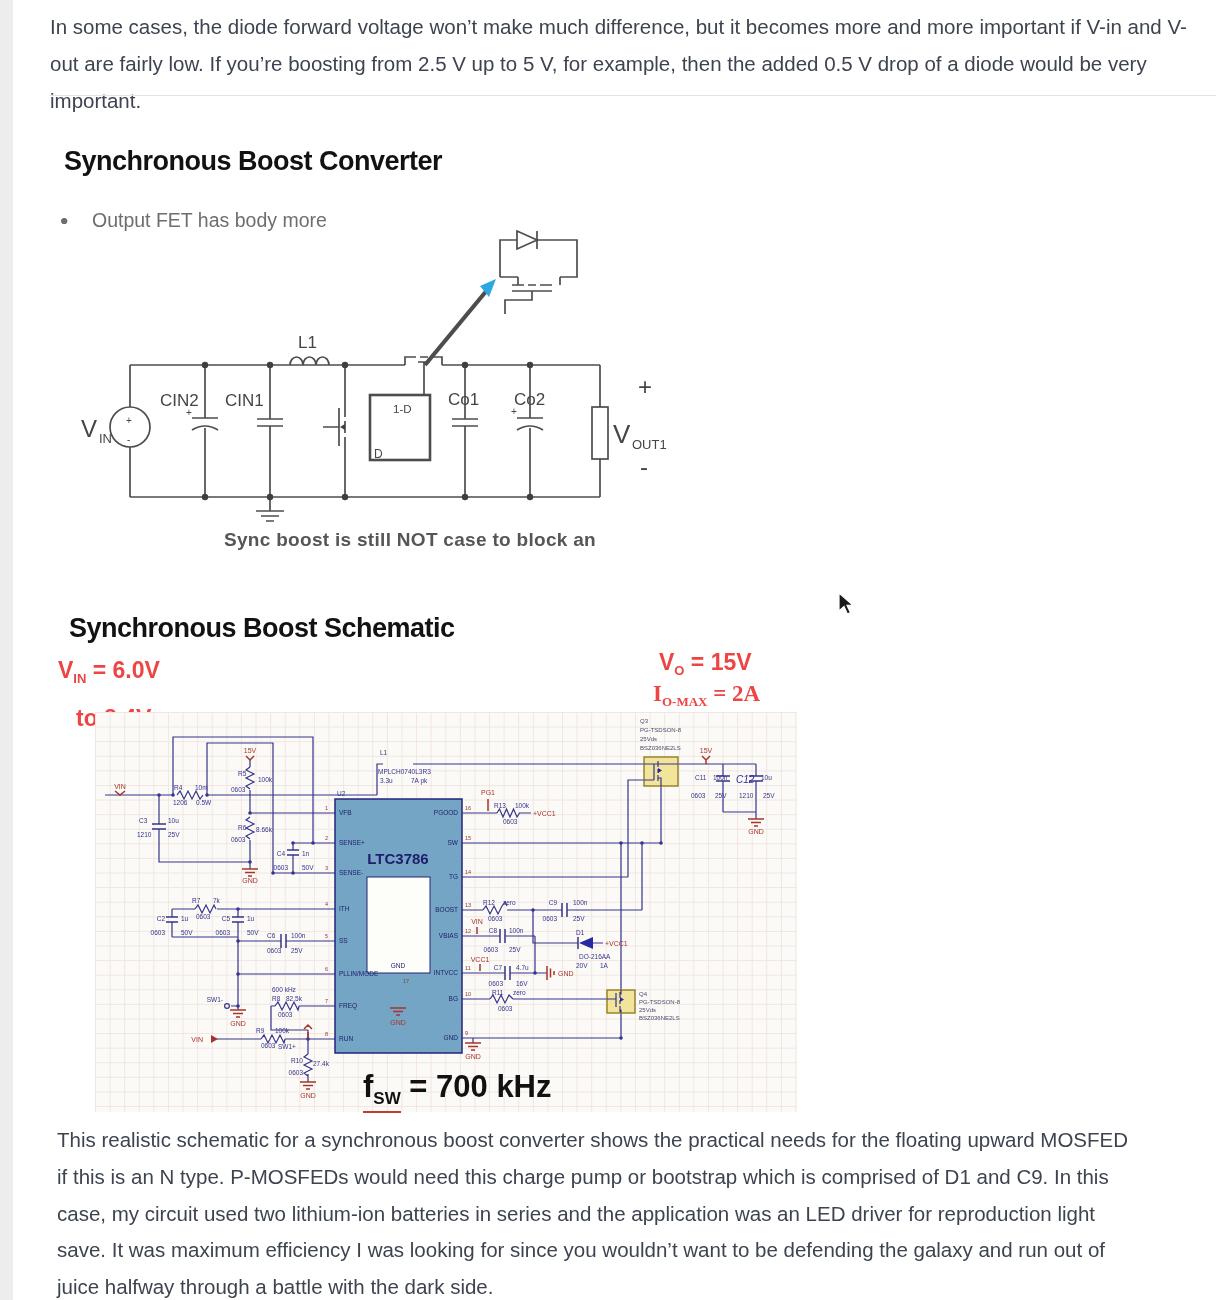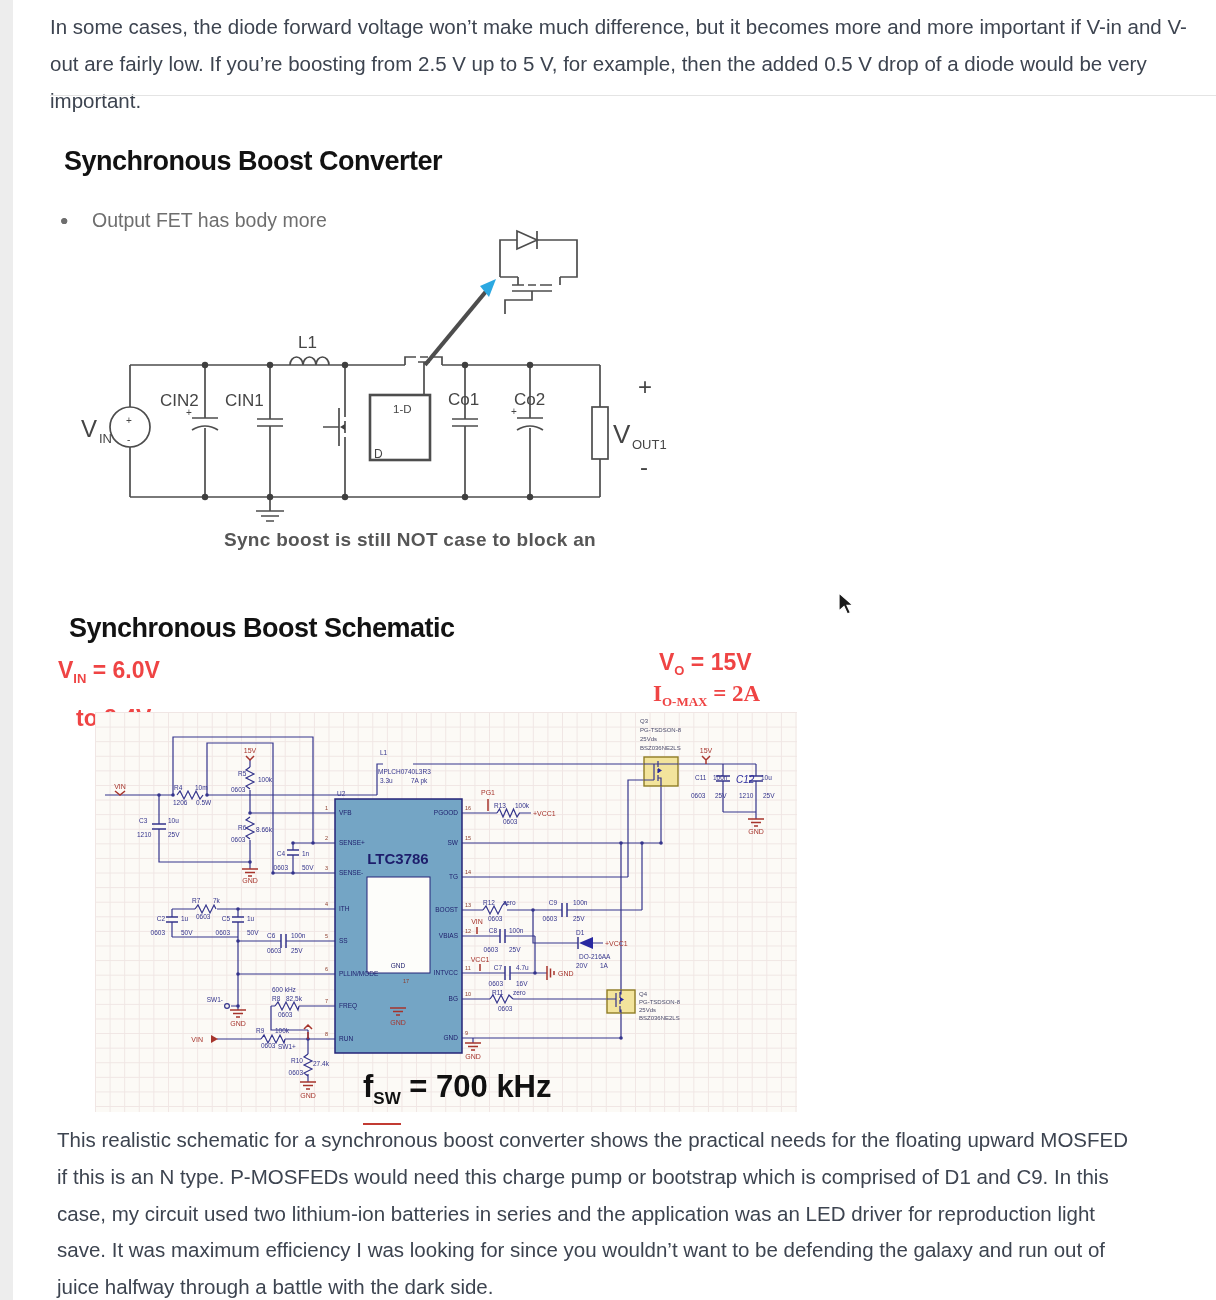--- a/index.html
+++ b/index.html
@@ -28,21 +28,21 @@
   .arrowhead{fill:#2BA8E1;stroke:none;}
   .caption{position:absolute;left:190px;top:529px;width:440px;text-align:center;
            color:#565656;font-size:19px;font-weight:700;letter-spacing:.3px;}
   .fig2{position:absolute;left:55px;top:645px;width:745px;height:470px;}
   .ann{position:absolute;color:#ef4444;font-weight:700;font-size:23px;white-space:nowrap;}
   .ann .sub{font-size:13px;vertical-align:-5px;font-weight:700;}
   .ann-vin1{left:3px;top:12px;} .ann-vin2{left:21px;top:60px;}
   .ann-vo{left:604px;top:4px;} .ann-io{left:598px;top:36px;font-family:Liberation Serif, serif;}
   .fsw{position:absolute;left:308px;top:424px;color:#111;font-weight:700;font-size:31px;white-space:nowrap;}
   .fsw .sub{font-size:17px;vertical-align:-7px;}
-  .fsw .underl{border-bottom:2.5px solid #c23b33;padding-bottom:19px;}
+  .fsw .underl{border-bottom:2.5px solid #c23b33;padding-bottom:7px;}
   .schsvg{position:absolute;left:40px;top:67px;background-color:#fcfaf6;
      background-image:linear-gradient(#f0e6e4 1px,transparent 1px),
                       linear-gradient(90deg,#f0e6e4 1px,transparent 1px);
      background-size:14.6px 14.6px;}
   .w{stroke:#34348c;stroke-width:1.2px;fill:none;}
   .wp{stroke:#34348c;stroke-width:1.5px;fill:none;}
   .rw{stroke:#a6342c;stroke-width:1.5px;fill:none;}
   .schsvg text{font-family:"Liberation Sans",sans-serif;}
   .sl{font-size:6.5px;fill:#34348c;}
   .sred{font-size:7px;fill:#a6342c;}

